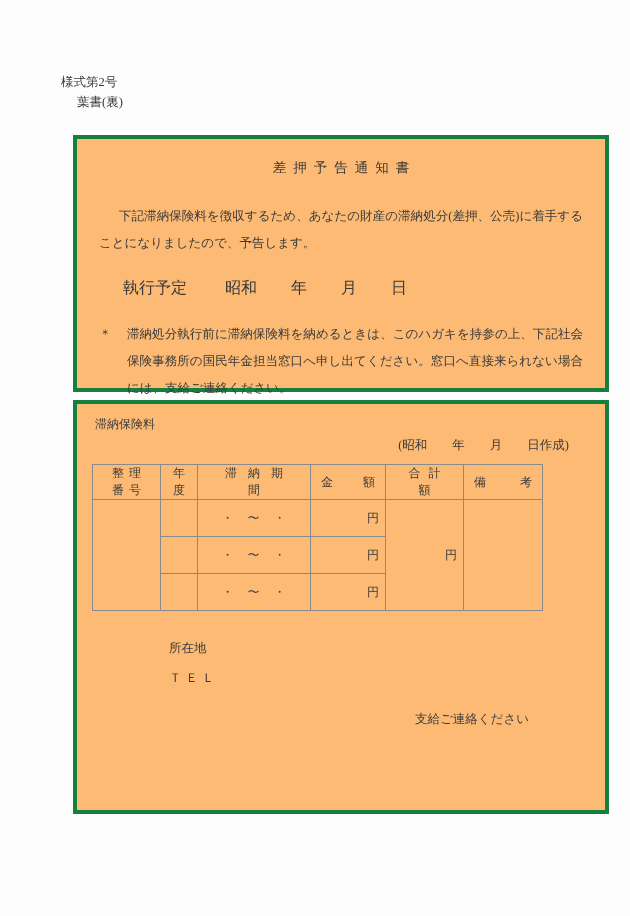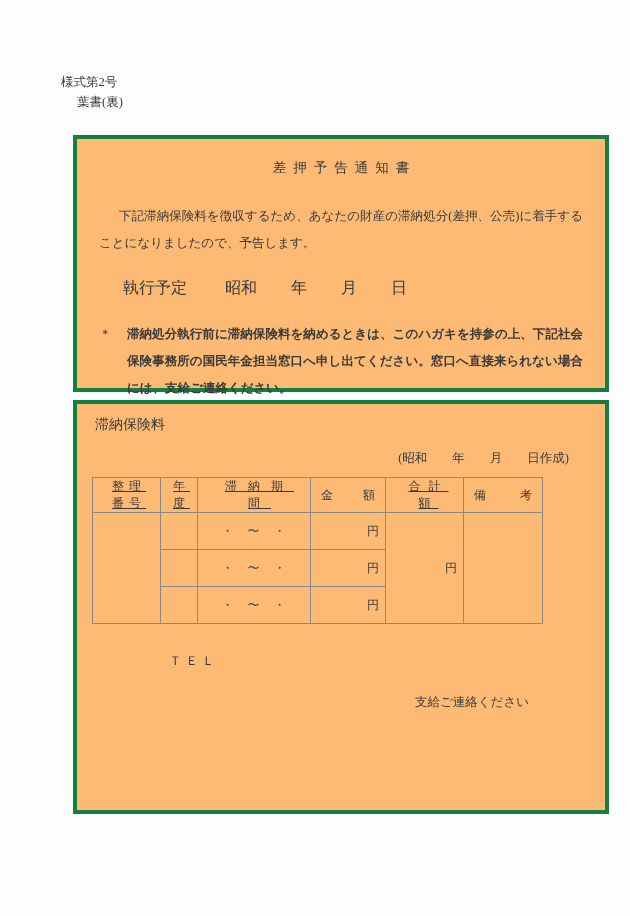--- a/index.html
+++ b/index.html
@@ -76,34 +76,34 @@
     line-height: 27px;
     position: relative;
     padding-left: 28px;
   }
   #notice-note .star {
     position: absolute;
     left: 0;
     top: 0;
     font-size: 12.5px;
   }
-  #notice-note .note-text { display: block; text-align: justify; font-weight: bold; }
+  #notice-note .note-text { display: block; text-align: justify; }
 
   
   #pension-number {
     margin: 30px 0 0 22px;
     display: inline-block;
     font-size: 12.5px;
     border-bottom: 1px solid #6f6f6f;
     padding: 0 4px 3px 8px;
     white-space: pre;
   }
   #arrears-label {
-    margin: 12px 0 16px 18px;
-    font-size: 14px;
+    margin: 12px 0 4px 18px;
+    font-size: 12px;
   }
   #creation-date {
     margin: 4px 36px 0 0;
     text-align: right;
     font-size: 12.5px;
     white-space: pre;
   }
 
   
   #arrears-table {
@@ -123,21 +123,21 @@
     height: 30px;
     text-align: center;
   }
   .c-seiri  { width: 68px; }
   .c-nendo  { width: 37px; }
   .c-kikan  { width: 113px; }
   .c-kingaku{ width: 75px; }
   .c-goukei { width: 78px; }
   .c-bikou  { width: 79px; }
 
-  .spread2 { display: inline-block; letter-spacing: 5px; padding-left: 5px; text-decoration: underline; }
+  .spread2 { display: inline-block; letter-spacing: 5px; padding-left: 5px; }
   .spread-wide {
     display: flex;
     justify-content: space-between;
     padding: 0 4px;
   }
   .period-cell {
     text-align: center;
     letter-spacing: 1px;
     color: #4a4a4a;
   }
@@ -252,18 +252,19 @@
 
       <tr>
         <td></td>
         <td class="period-cell">・　〜　・</td>
         <td class="yen-right">円</td>
       </tr>
     </tbody>
   </table>
 
   <div id="office-block">
+    <div>所在地</div>
     <div class="tel">ＴＥＬ</div>
   </div>
 
   <div id="office-signature">支給ご連絡ください</div>
 
 </div>
 
 </body></html>

